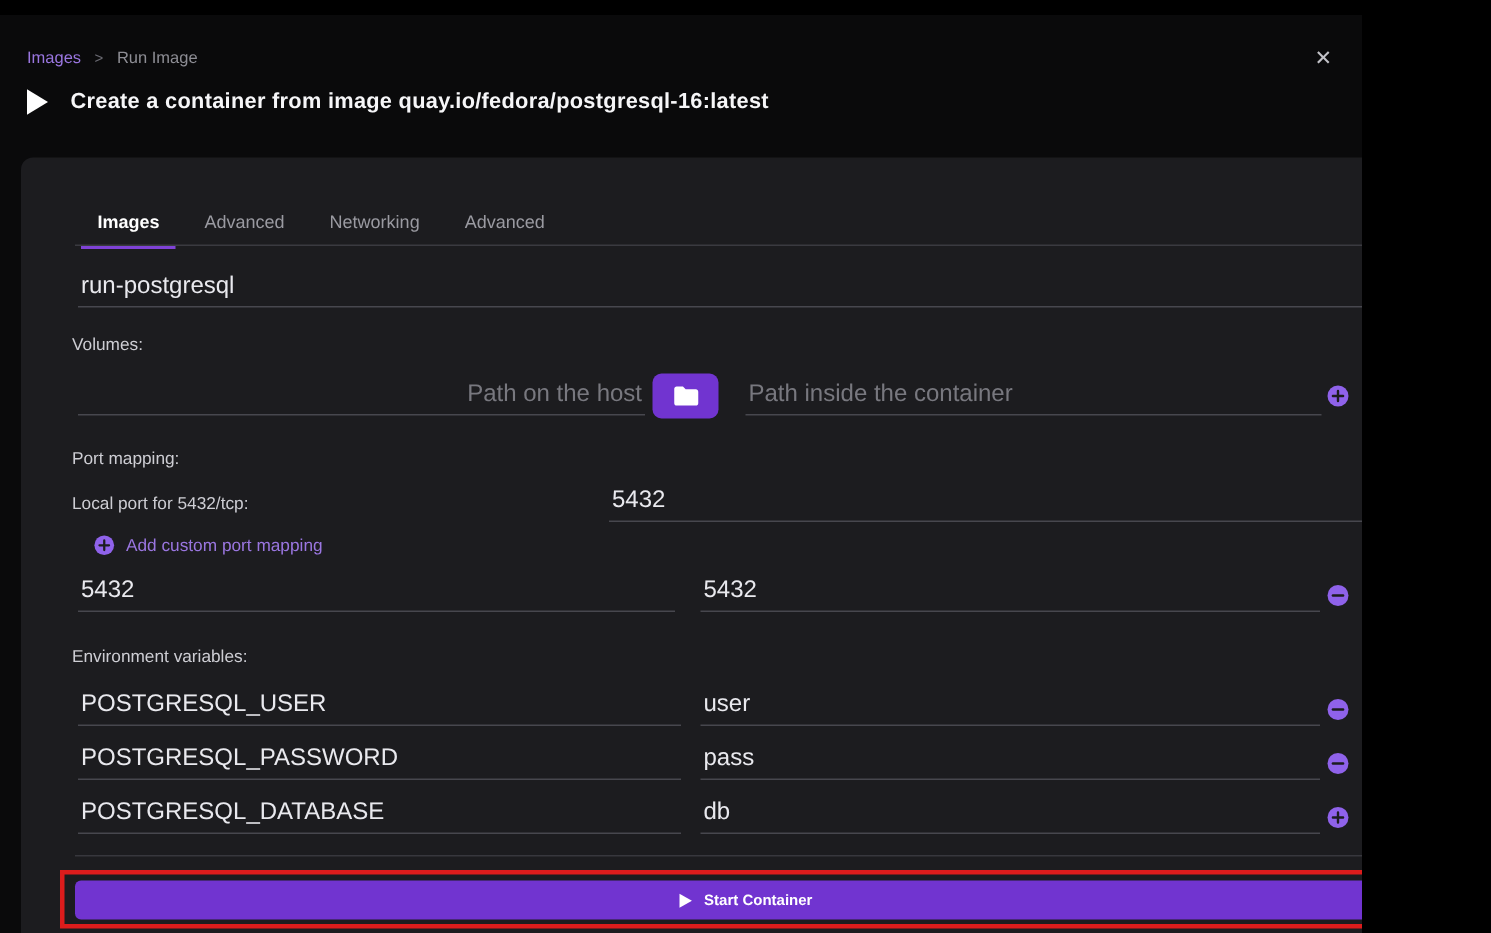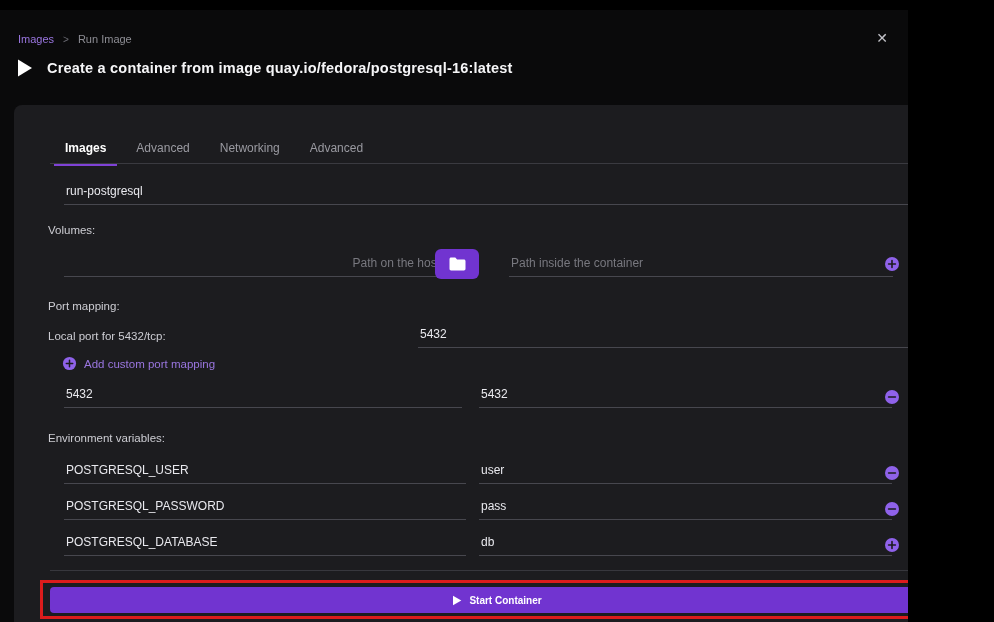--- a/index.html
+++ b/index.html
@@ -20,21 +20,21 @@
   .panel{position:absolute;left:14px;top:105px;width:966px;height:517px;background:#1c1c1f;border-radius:8px 8px 0 0;}
   .tabs{position:absolute;left:36px;top:30px;display:flex;}
   .tab{font-size:12px;color:#9a9aa1;padding:6px 15px 11px;position:relative;cursor:pointer;}
   .tab.active{color:#fff;font-weight:600;}
   .tab.active::after{content:"";position:absolute;left:4px;right:4px;bottom:0;height:2px;background:var(--accent);}
   .tabs-underline{position:absolute;left:36px;top:58px;width:895px;height:1px;background:#3a3a40;}
 
   
   .flabel{position:absolute;font-size:11.5px;color:#cdcdd3;}
   .tinput{position:absolute;background:transparent;border:none;border-bottom:1px solid #47474e;
-          color:#e9e9ee;font-size:12px;font-family:inherit;padding:5px 2px 7px;outline:none;box-sizing:border-box;height:26px;margin-left:12px;}
+          color:#e9e9ee;font-size:16px;font-family:inherit;padding:5px 2px 7px;outline:none;box-sizing:border-box;height:26px;}
   .tinput::placeholder{color:#78787f;}
   .folder-btn{position:absolute;width:44px;height:30px;background:var(--button);border:none;border-radius:6px;
           display:flex;align-items:center;justify-content:center;cursor:pointer;}
   .circle-btn{position:absolute;width:16px;height:16px;border:none;background:transparent;padding:0;cursor:pointer;line-height:0;}
   .add-custom{position:absolute;left:48px;top:251px;display:flex;align-items:center;gap:7px;cursor:pointer;}
   .add-custom span{font-size:11.5px;color:var(--link);}
   .bottom-divider{position:absolute;left:36px;top:465px;width:894px;height:1px;background:#37373d;}
 
   
   .scroll-track{position:absolute;left:917px;top:67px;width:13px;height:390px;background:#242428;}

